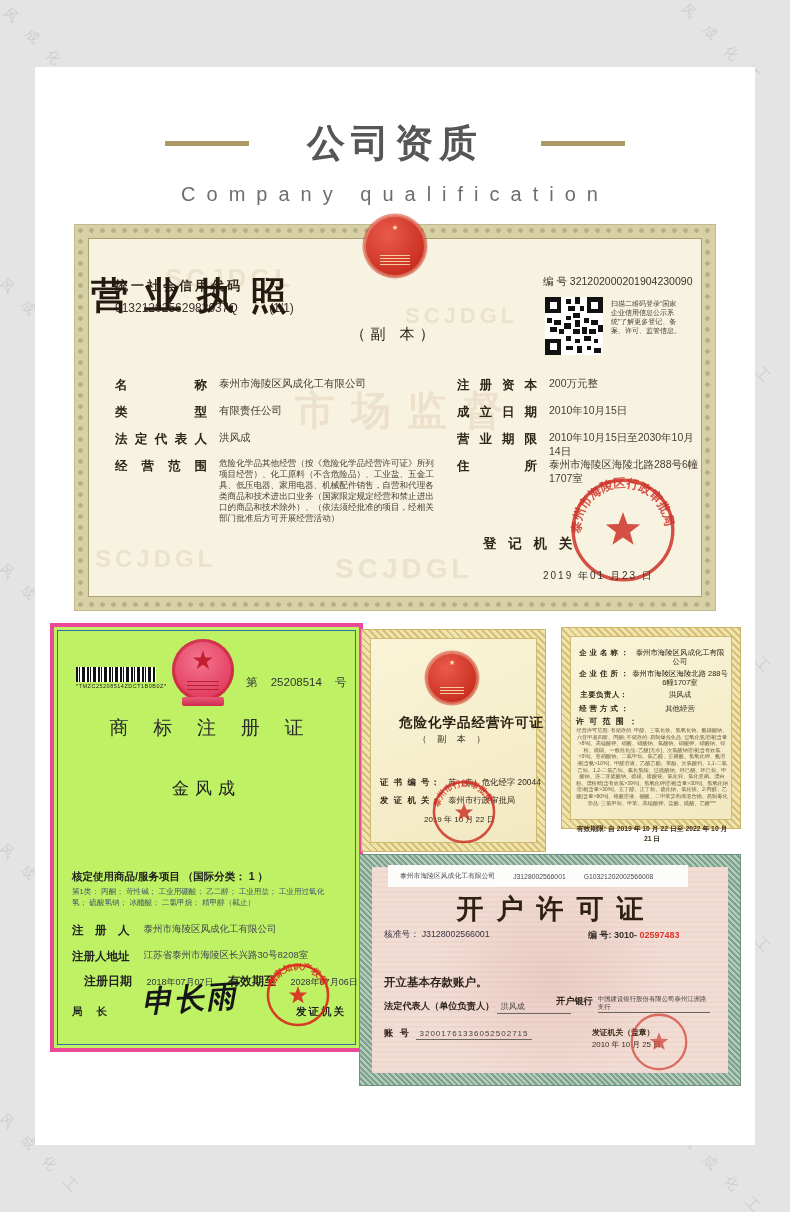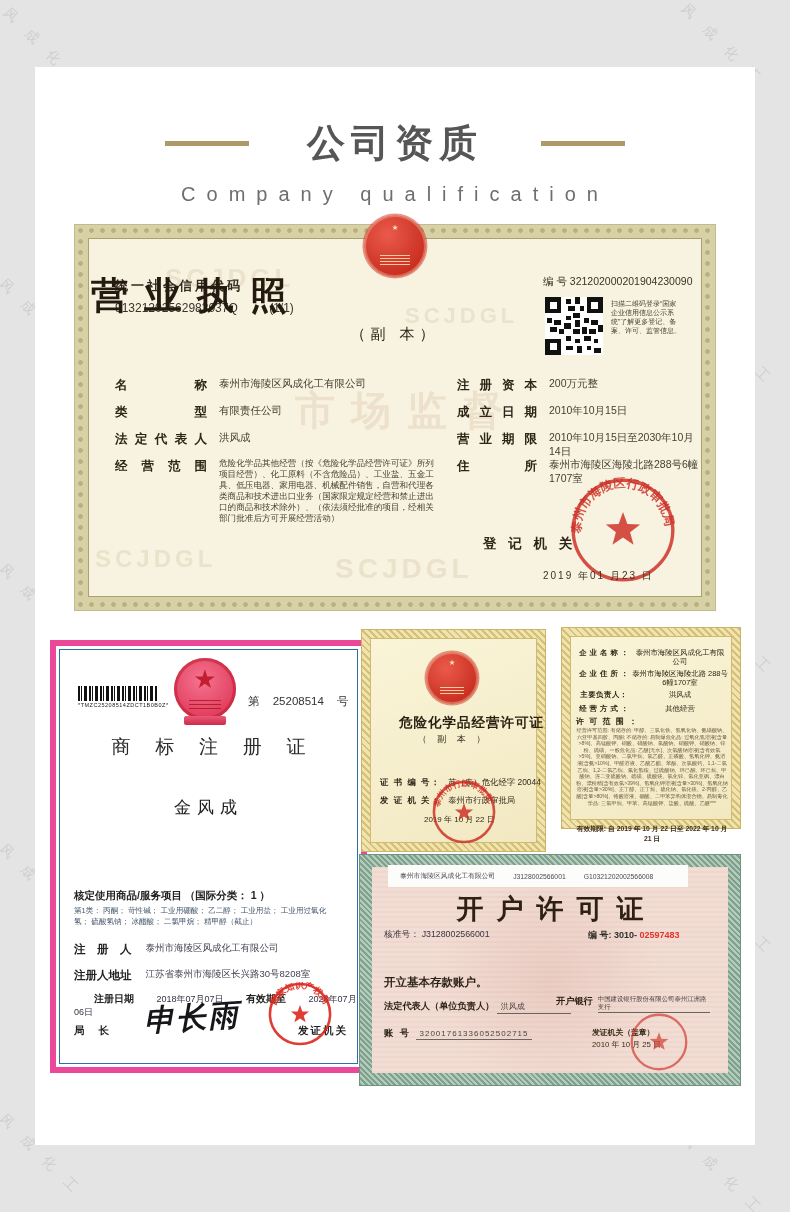--- a/index.html
+++ b/index.html
@@ -46,22 +46,22 @@
   .fval-l{margin-left:12px;width:216px;font-size:10.5px;color:#463d30;}
   .fval-scope{margin-left:12px;width:222px;font-size:8.6px;line-height:11px;color:#4a4133;}
   .flabel-r{display:inline-block;width:80px;font-weight:bold;font-size:12.5px;color:#2e2519;
      text-align:justify;text-align-last:justify;flex:none;}
   .fval-r{margin-left:12px;width:150px;font-size:10.5px;color:#463d30;}
   .lic-registrar{position:absolute;left:408px;top:310px;font-size:13.5px;font-weight:bold;color:#2e2519;letter-spacing:4px;}
   .lic-date{position:absolute;left:468px;top:344px;font-size:10px;color:#3a3228;letter-spacing:2px;}
   .seal{color:rgba(204,44,34,.82);}
   .seal svg{width:100%;height:100%;display:block;}
   
-  .tm{position:absolute;left:50px;top:640px;width:305px;height:421px;background:#ffffff;
-      border:6px solid #ec4899;}
+  .tm{position:absolute;left:50px;top:623px;width:305px;height:421px;background:#bef264;
+      border:4px solid #ec4899;}
   .tm-inner{position:absolute;inset:3px;border:1px solid #2e6da8;}
   .barcode{position:absolute;left:22px;top:40px;width:80px;height:15px;
       background:repeating-linear-gradient(90deg,#111 0 2px,#fff 2px 3px,#111 3px 4px,#fff 4px 6px,#111 6px 9px,#fff 9px 11px);}
   .barcode-cap{position:absolute;left:22px;top:56px;width:84px;font-size:5.5px;color:#222;text-align:center;letter-spacing:.5px;}
   .tm-no{position:absolute;left:192px;top:48px;font-size:11.5px;color:#333;}
   .tm-no b{font-weight:normal;margin:0 10px;}
   .tm-emblem{position:absolute;left:118px;top:12px;width:62px;height:62px;border-radius:50%;
       background:radial-gradient(circle at 45% 35%,#f4758f,#e13a5c 75%);
       box-shadow:inset 0 0 0 3px rgba(190,30,48,.55);}
   .tm-emblem::before{content:"★";position:absolute;left:50%;top:13%;transform:translateX(-50%);
@@ -72,21 +72,21 @@
       background:linear-gradient(#e85a77,#cf2b4d);}
   .tm-title{position:absolute;left:0;right:0;top:88px;text-align:center;font-size:19px;color:#2b2b2b;
       font-family:"Liberation Serif",serif;letter-spacing:10px;text-indent:10px;}
   .tm-mark{position:absolute;left:0;right:0;top:150px;text-align:center;font-size:17px;color:#1f1f1f;
       font-family:"Liberation Serif",serif;letter-spacing:6px;}
   .tm-goods-h{position:absolute;left:18px;top:243px;font-size:10.5px;font-weight:bold;color:#222;}
   .tm-goods{position:absolute;left:18px;top:260px;width:266px;font-size:7.6px;line-height:10.5px;color:#44566b;}
   .tm-row-label{font-weight:bold;font-size:11.5px;color:#222;flex:none;}
   .tm-row-val{margin-left:14px;font-size:9.5px;color:#445;}
   .tm-dates{position:absolute;left:18px;top:346px;font-size:9px;color:#334;}
-  .tm-dates b{font-size:10px;color:#222;margin:0 20px;}
+  .tm-dates b{font-size:12px;color:#222;margin:0 12px;}
   .tm-chief{position:absolute;left:18px;top:378px;font-size:10.5px;font-weight:bold;color:#222;letter-spacing:14px;}
   .tm-sign{position:absolute;left:88px;top:352px;font-size:30px;color:#15151a;
       font-family:"Liberation Serif",serif;font-style:italic;font-weight:bold;transform:rotate(-4deg);letter-spacing:2px;}
   .tm-issuer{position:absolute;left:198px;top:378px;font-size:10.5px;font-weight:bold;color:#222;letter-spacing:2px;margin-left:44px;}
   
   .goldcert{position:absolute;background:repeating-linear-gradient(45deg,#d6c076 0 2px,#efe4b0 2px 5px);
       box-shadow:0 0 0 1px #cbb468;}
   .gold-body{position:absolute;inset:8px;background:linear-gradient(160deg,#faf4d8,#f2e9c2);border:1px solid #cfba72;}
   .hz{left:362px;top:630px;width:183px;height:221px;}
   .hz-title{position:absolute;left:0;right:0;top:84px;text-align:center;font-size:13.5px;font-weight:bold;color:#2a1f12;letter-spacing:1px;padding-left:36px;}

